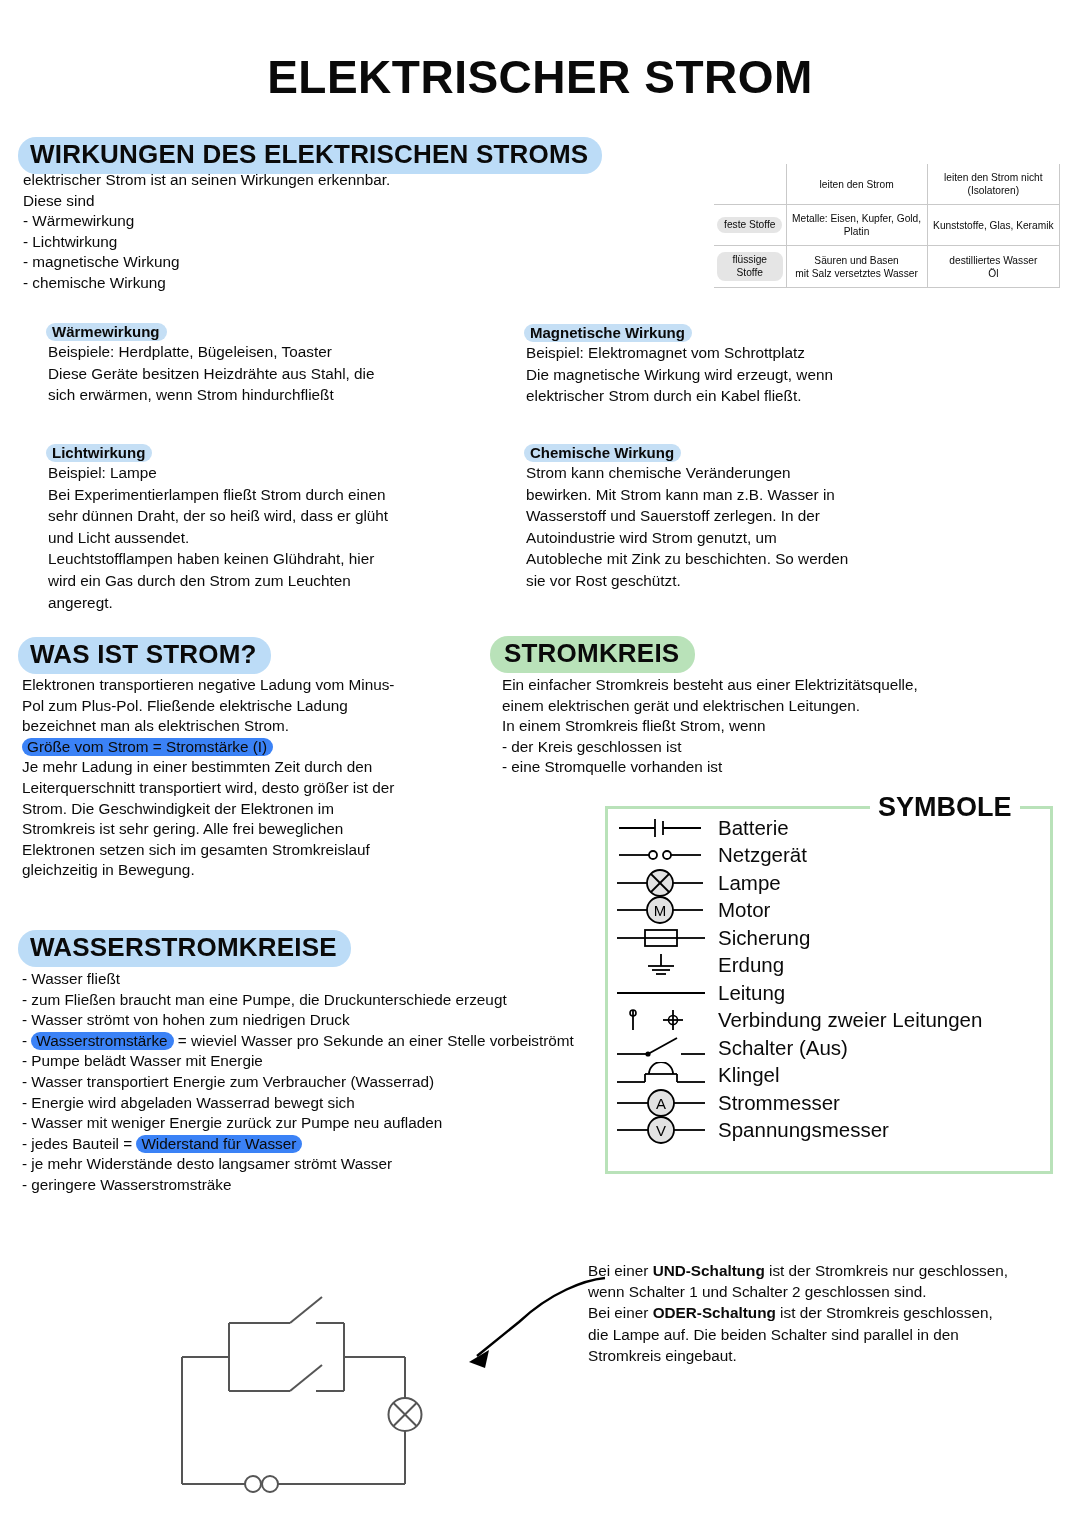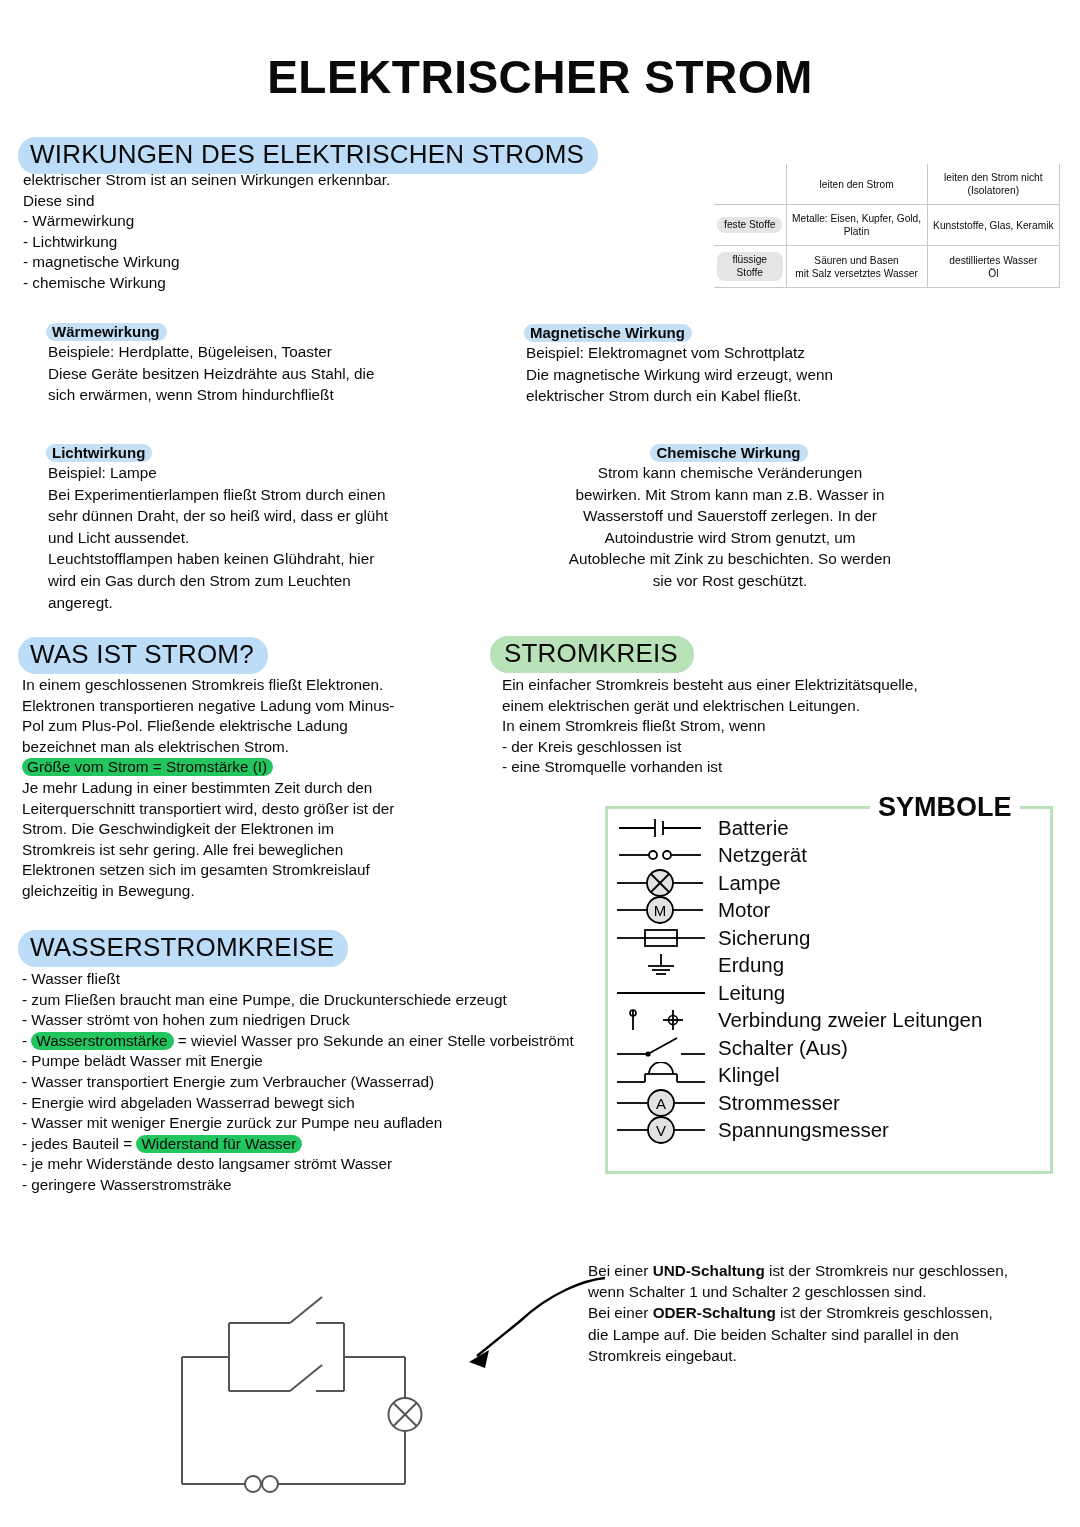--- a/index.html
+++ b/index.html
@@ -28,31 +28,31 @@
     border-radius:18px;
     padding:2px 14px 4px 12px;
   }
   .pill-green {
     display:inline-block;
     background:#b9e2b9;
     border-radius:18px;
     padding:2px 16px 4px 14px;
   }
   .h-sec {
-    font-size:26px; font-weight:normal; letter-spacing:0.2px;
+    font-size:26px; font-weight:bold; letter-spacing:0.2px;
   }
   .h-sub {
     display:inline-block;
     background:#c5dff5;
     border-radius:9px;
     padding:0px 7px 1px 6px;
     font-size:15px; font-weight:bold;
   }
   .hl-inline {
-    background:#22c55e;
+    background:#3b82f6;
     border-radius:9px;
     padding:0 6px 1px 5px;
   }
 
   .body-txt { font-size:15.3px; line-height:20.6px; }
 
   
   #sec-wirkungen-head { position:absolute; left:18px; top:113px; }
   #wirkungen-intro { position:absolute; left:23px; top:146px; width:520px; }
 
@@ -77,21 +77,21 @@
     padding:1px 7px 2px 7px; font-size:10.2px;
   }
   #conductor-table tr.headrow td { border-top:none; }
   #conductor-table tr.headrow td.corner { border:none; }
 
   
   .effect { position:absolute; }
   #eff-waerme    { left:46px;  top:299px; width:460px; }
   #eff-magnet    { left:524px; top:300px; width:420px; }
   #eff-licht     { left:46px;  top:420px; width:470px; }
-  #eff-chemisch  { left:524px; top:420px; width:410px;text-align:center; }
+  #eff-chemisch  { left:524px; top:420px; width:410px; }
   .effect p { margin:1px 0 0 0; }
   .effect .etxt { font-size:15.3px; line-height:20.6px; padding-left:2px; }
 
   
   #sec-strom-head { position:absolute; left:18px; top:613px; }
   #strom-body { position:absolute; left:22px; top:651px; width:430px; }
 
   
   #sec-kreis-head { position:absolute; left:490px; top:612px; }
   #kreis-body { position:absolute; left:502px; top:651px; width:500px; }
@@ -225,21 +225,20 @@
       <p>Autoindustrie wird Strom genutzt, um</p>
       <p>Autobleche mit Zink zu beschichten. So werden</p>
       <p>sie vor Rost geschützt.</p>
     </div>
   </div>
 
   <div id="sec-strom-head">
     <span class="pill-blue h-sec">WAS IST STROM?</span>
   </div>
   <div id="strom-body" class="body-txt">
-    <div>In einem geschlossenen Stromkreis fließt Elektronen.</div>
     <div>Elektronen transportieren negative Ladung vom Minus-</div>
     <div>Pol zum Plus-Pol. Fließende elektrische Ladung</div>
     <div>bezeichnet man als elektrischen Strom.</div>
     <div>
       <span class="hl-inline">Größe vom Strom = Stromstärke (I)</span>
     </div>
     <div>Je mehr Ladung in einer bestimmten Zeit durch den</div>
     <div>Leiterquerschnitt transportiert wird, desto größer ist der</div>
     <div>Strom. Die Geschwindigkeit der Elektronen im</div>
     <div>Stromkreis ist sehr gering. Alle frei beweglichen</div>

